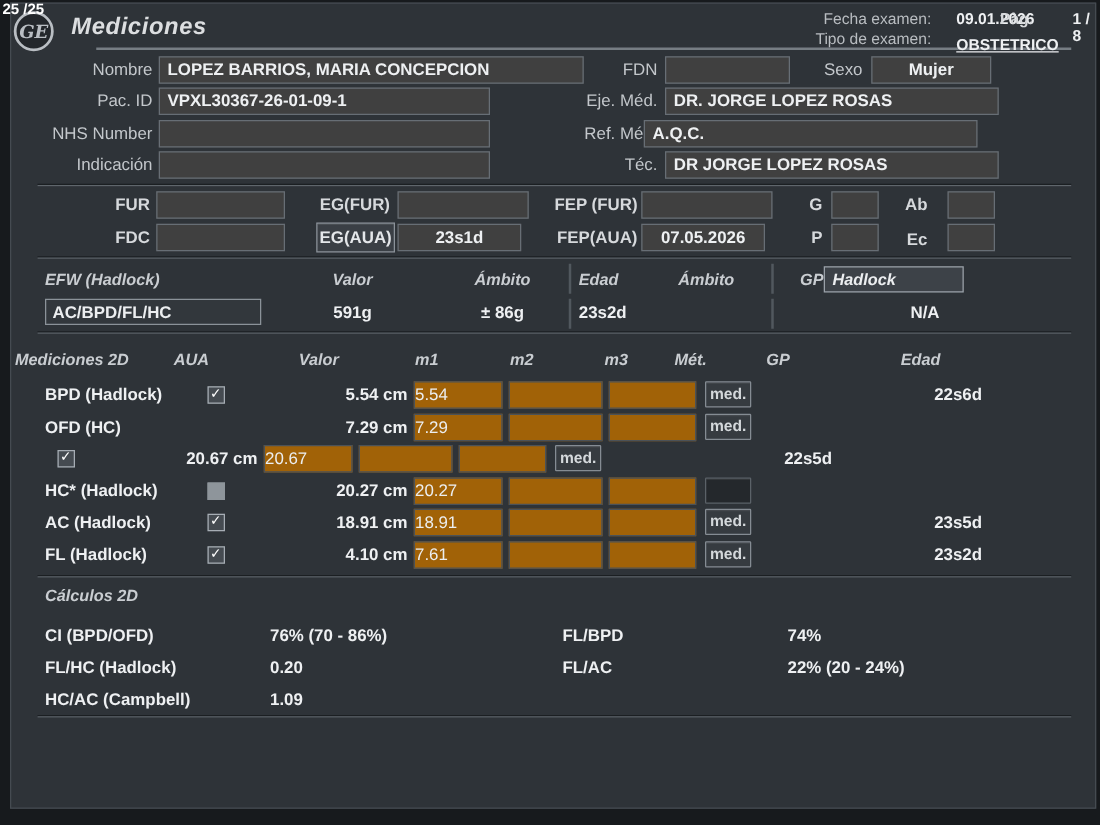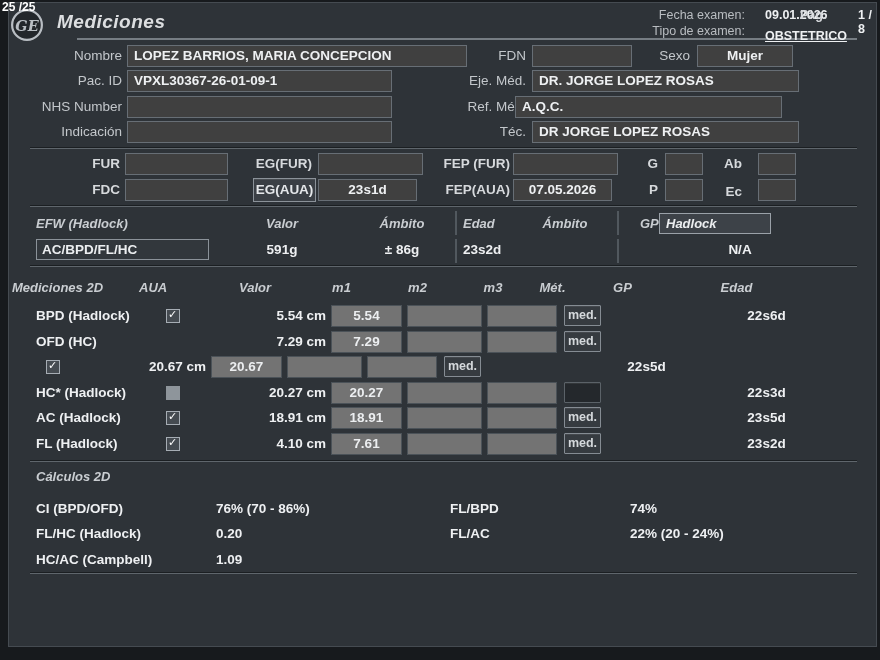--- a/index.html
+++ b/index.html
@@ -66,22 +66,22 @@
   .m-name{width:120px;line-height:22px;color:#eef0f2;font-size:13.5px;font-weight:bold;white-space:nowrap;}
   .m-cb{width:76px;display:flex;align-items:center;}
   .cb{width:12px;height:12px;margin-left:10px;position:relative;display:inline-block;}
   .cb.checked{background:#454b51;border:1px solid #a6adb4;}
   .cb.checked::after{
     content:"\2713";position:absolute;left:1px;top:-2px;color:#ffffff;font-size:11px;font-weight:bold;
   }
   .cb.unchecked{background:#8e959b;border:1px solid #8e959b;}
   .m-val{width:94px;line-height:22px;text-align:right;color:#eef0f2;font-size:13.5px;font-weight:bold;white-space:nowrap;}
   .mbox{
-    background:#737373;border:1px solid #4b5258;height:20px;line-height:20px;box-sizing:content-box;
-    text-align:center;color:#eceef0;font-size:13.5px;font-weight:bold;
+    background:#a16207;border:1px solid #4b5258;height:20px;line-height:20px;box-sizing:content-box;
+    color:#eceef0;font-size:13.5px;font-weight:normal;
   }
   .mbox.c1{width:69px;margin-left:5px;}
   .mbox.c2{width:73px;margin-left:5px;}
   .mbox.c3{width:68px;margin-left:5px;}
   .med-btn{
     margin-left:7px;width:37px;height:21px;line-height:19px;padding:0;
     background:#363b40;border:1px solid #858c93;border-radius:1px;
     color:#d4d8db;font-size:12.5px;font-weight:bold;text-align:center;
     font-family:"Liberation Sans","DejaVu Sans",sans-serif;
     box-shadow:inset 0 1px 0 rgba(255,255,255,0.07);
@@ -254,21 +254,20 @@
   <div class="m-name">HC* (Hadlock)</div>
   <div class="m-cb">
       <span class="cb unchecked"></span>
     </div>
   <div class="m-val">20.27 cm</div>
   <div class="mbox c1">20.27</div>
   <div class="mbox c2"></div>
   <div class="mbox c3"></div>
   <button class="med-btn empty"></button>
   <div class="m-gp"></div>
-  <div class="m-edad">22s3d</div>
 </div>
 
 <div class="mrow" style="top:407px;">
   <div class="m-name">AC (Hadlock)</div>
   <div class="m-cb">
       <span class="cb checked"></span>
     </div>
   <div class="m-val">18.91 cm</div>
   <div class="mbox c1">18.91</div>
   <div class="mbox c2"></div>

